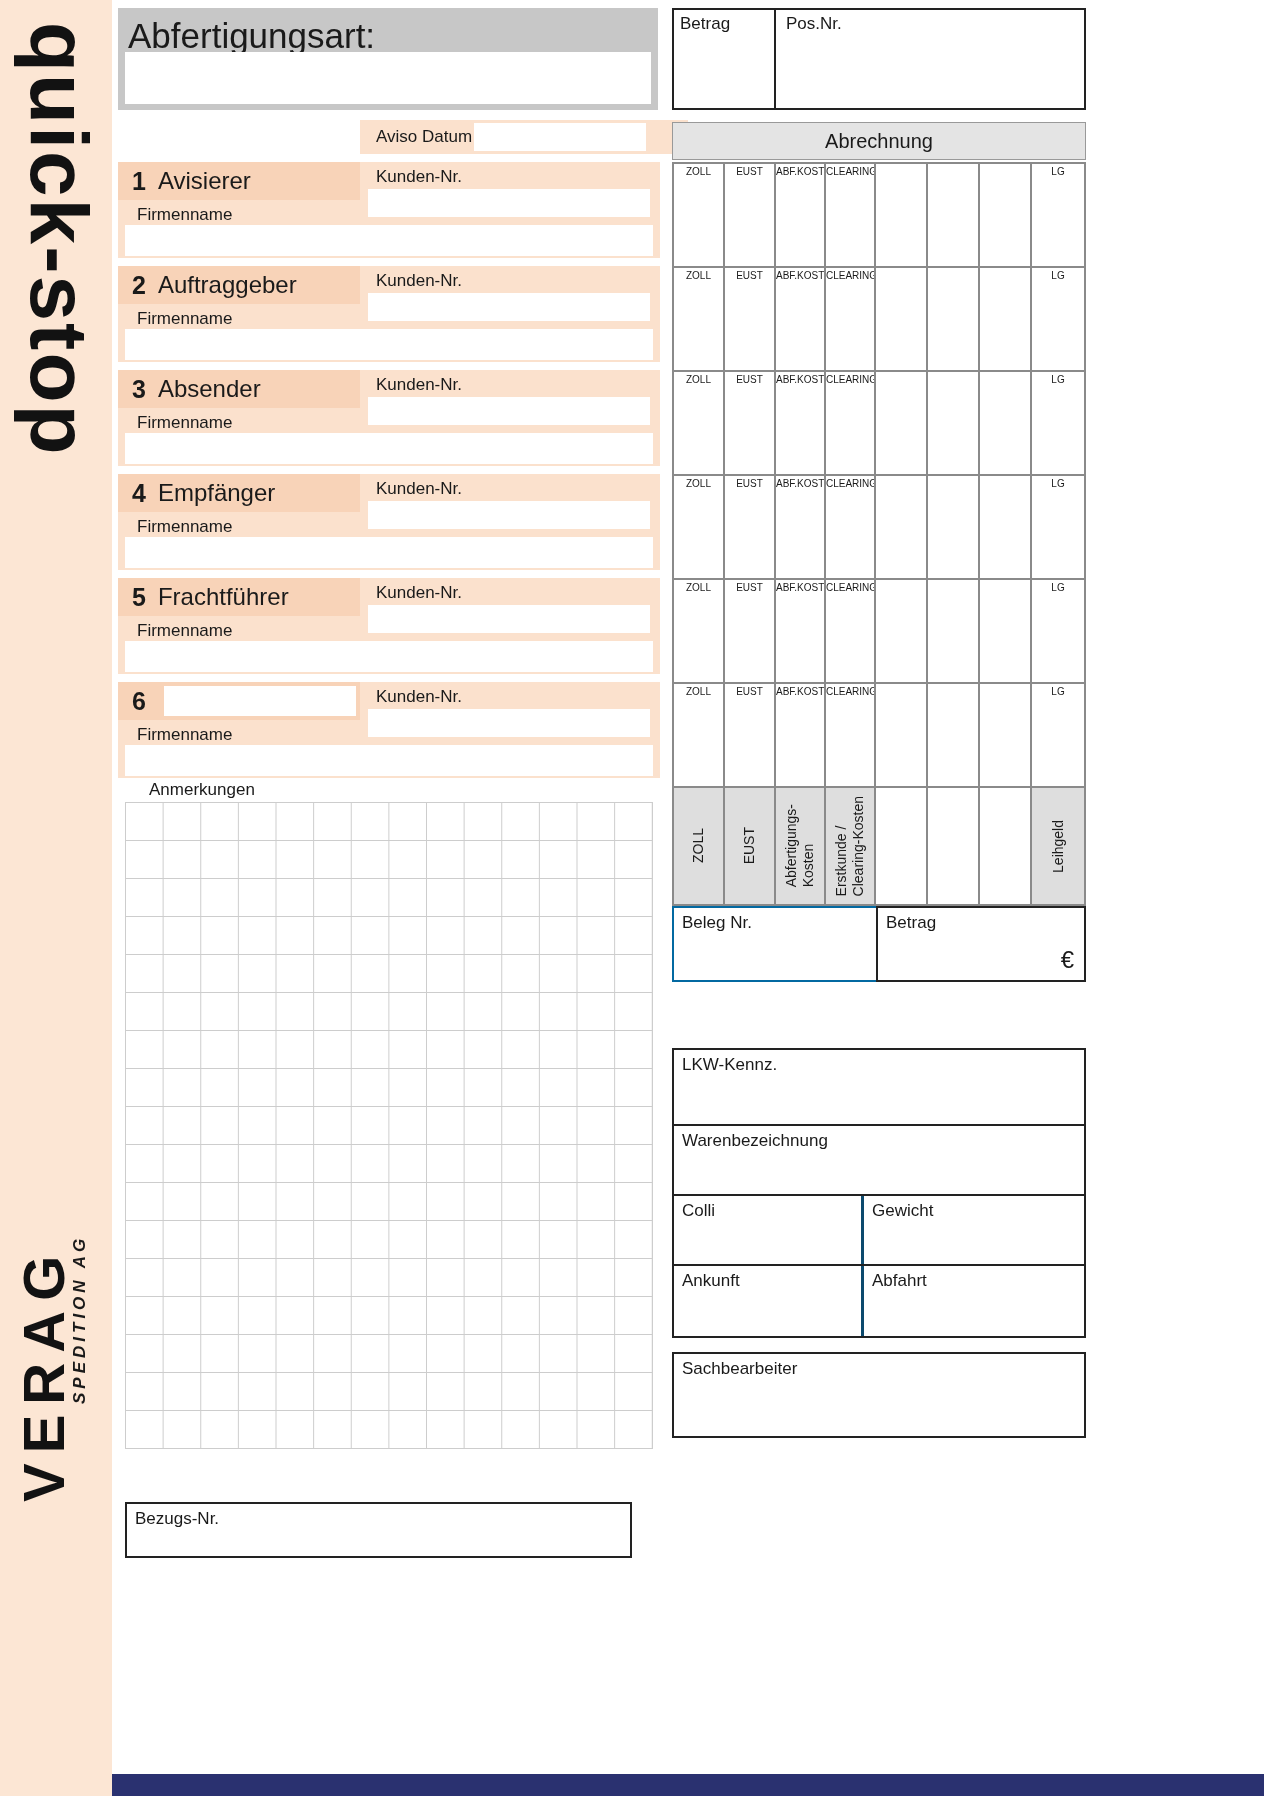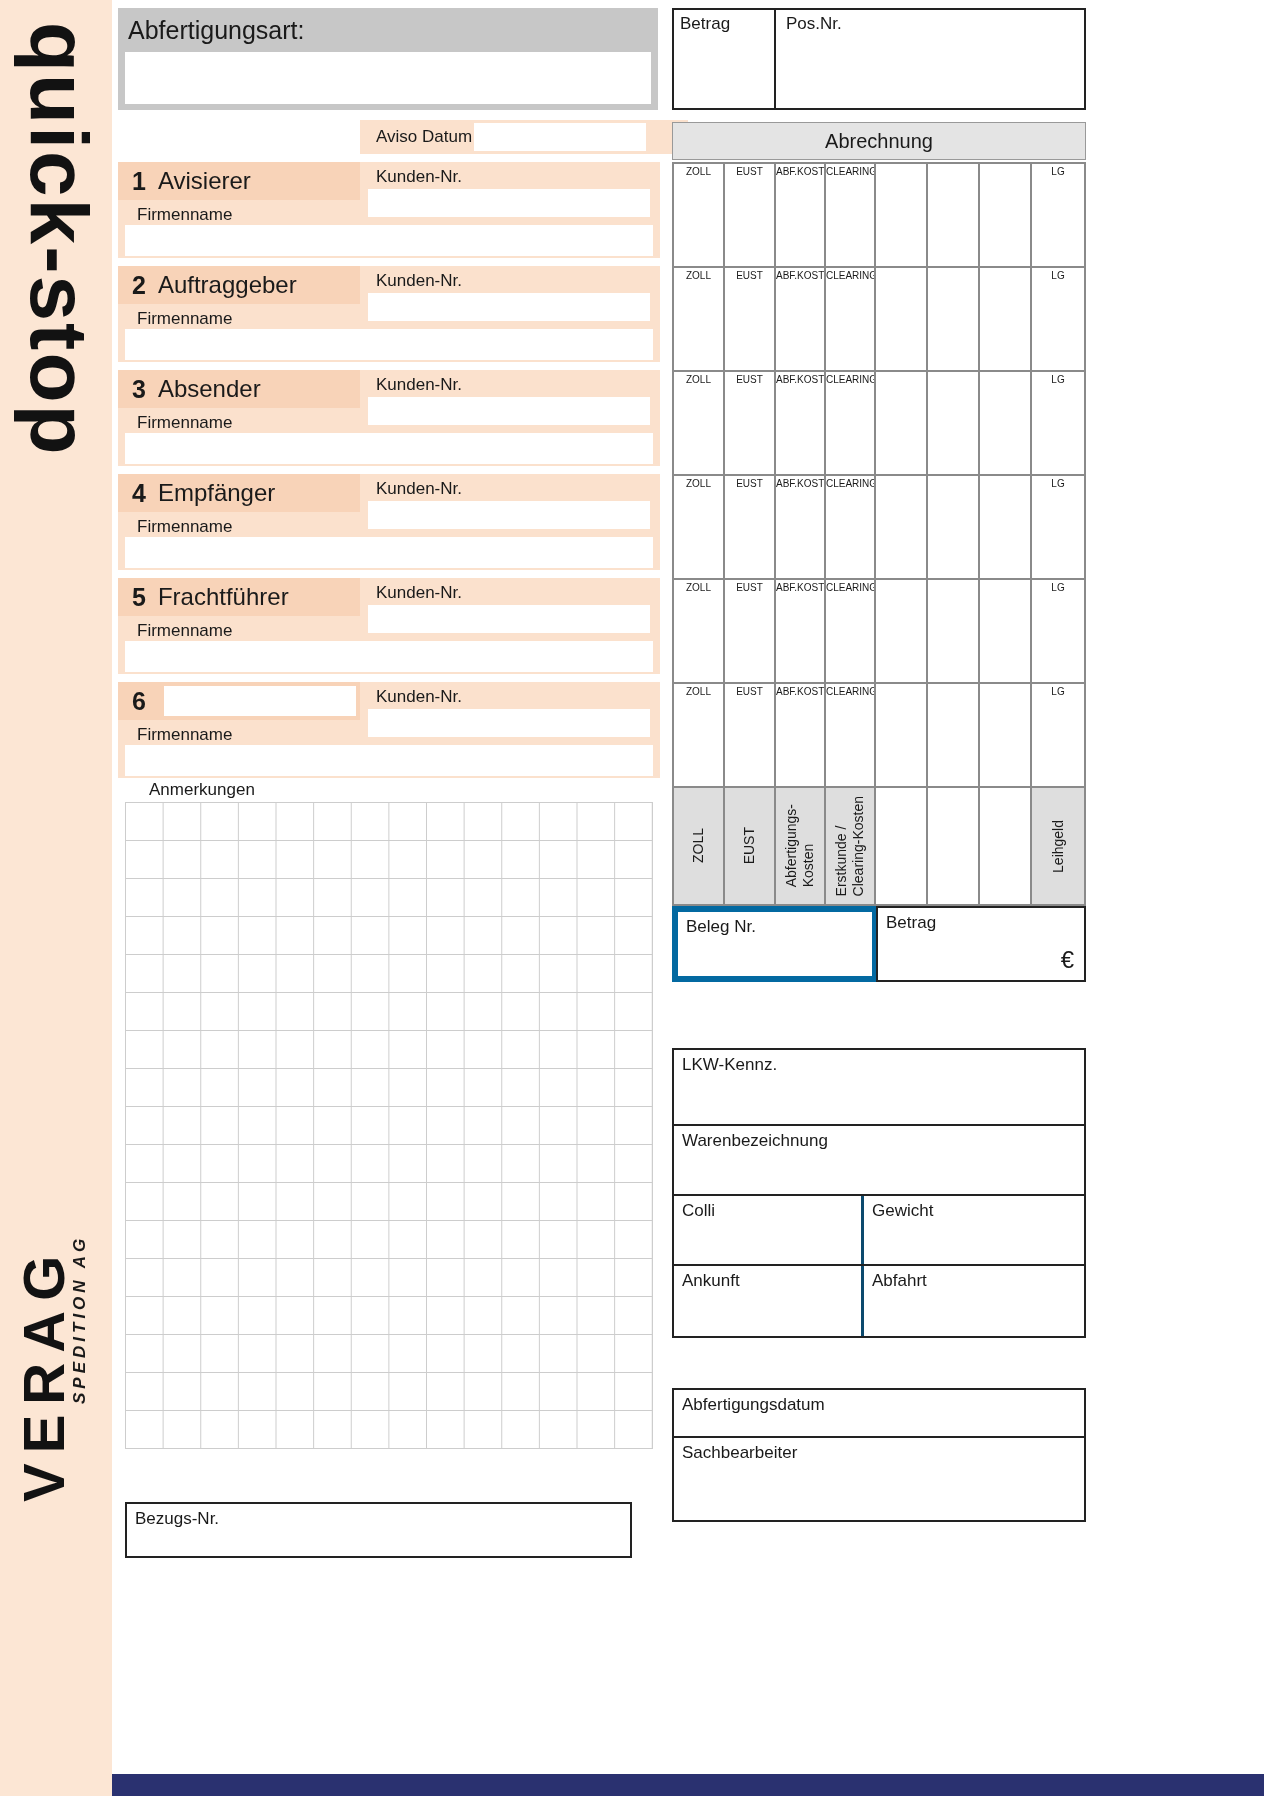--- a/index.html
+++ b/index.html
@@ -11,21 +11,21 @@
   .navy{position:absolute;left:112px;top:1774px;width:1152px;height:22px;background:#2a3170;}
   .vlogo{position:absolute;left:12px;top:22px;height:490px;writing-mode:vertical-rl;
          font-size:82px;font-weight:bold;letter-spacing:2px;color:#121212;white-space:nowrap;}
   .verag{position:absolute;left:10px;top:1230px;height:272px;writing-mode:vertical-rl;
          transform:rotate(180deg);font-size:58px;font-weight:bold;letter-spacing:10px;color:#121212;white-space:nowrap;}
   .verag-sub{position:absolute;left:70px;top:1232px;height:172px;writing-mode:vertical-rl;
          transform:rotate(180deg);font-size:17px;font-weight:bold;font-style:italic;letter-spacing:4px;white-space:nowrap;}
 
   
   .topgray{position:absolute;left:118px;top:8px;width:540px;height:102px;background:#c7c7c7;}
-  .topgray-label{position:absolute;left:10px;top:8px;font-size:25px;}
+  .topgray-label{position:absolute;left:10px;top:8px;font-size:35px;}
   .topgray-input{position:absolute;left:7px;top:44px;width:526px;height:52px;background:#fff;}
 
   
   .filiale-box{position:absolute;left:672px;top:8px;width:414px;height:102px;border:2px solid #222;
          box-sizing:border-box;display:flex;background:#fff;}
   .filiale-cell{width:102px;border-right:2px solid #222;padding:4px 6px;font-size:17px;box-sizing:border-box;}
   .posnr-cell{flex:1;padding:4px 10px;font-size:17px;}
 
   
   .aviso{position:absolute;left:360px;top:120px;width:290px;height:34px;background:#fbe1cd;padding-left:38px;}
@@ -60,21 +60,21 @@
   .rot-row{position:absolute;left:672px;top:788px;width:414px;height:118px;display:flex;
          border-left:2px solid #8a8a8a;box-sizing:border-box;}
   .rot-cell{box-sizing:border-box;border-right:2px solid #8a8a8a;border-bottom:2px solid #8a8a8a;
          display:flex;align-items:center;justify-content:center;background:#fff;flex:0 0 auto;}
   .rot-cell.filled{background:#dedede;}
   .rot-text{writing-mode:vertical-rl;transform:rotate(180deg);white-space:pre-line;
          font-size:14px;line-height:1.2;}
 
   
   .beleg-row{position:absolute;left:672px;top:906px;width:414px;height:76px;display:flex;}
-  .beleg-box{width:206px;border:6px solid #0369a1;box-sizing:border-box;background:#fff;}
+  .beleg-box{width:206px;border:2px solid #0369a1;box-sizing:border-box;background:#fff;}
   .betrag-box{flex:1;margin-left:-2px;border:2px solid #222;box-sizing:border-box;background:#fff;position:relative;}
   .rlabel{font-size:17px;padding:5px 8px;}
   .euro{position:absolute;right:10px;bottom:6px;font-size:24px;}
 
   
   .anm-label{position:absolute;left:149px;top:780px;font-size:17px;}
   .anm-grid{position:absolute;left:125px;top:802px;width:527px;height:646px;
          background-image:linear-gradient(to right,#cdcdcd 1px,transparent 1px),
                           linear-gradient(to bottom,#cdcdcd 1px,transparent 1px);
          background-size:37.64px 38px;border-right:1px solid #cdcdcd;border-bottom:1px solid #cdcdcd;}
@@ -403,21 +403,21 @@
     <div class="rlabel">Abfertigungsdatum</div>
   </div>
   <div class="rbox rbox-split" style="top:1264px;height:74px">
     <div class="rcell">
       <div class="rlabel">Ankunft</div>
     </div>
     <div class="rcell2">
       <div class="rlabel">Abfahrt</div>
     </div>
   </div>
-  <div class="rbox" style="top:1436px;height:86px">
+  <div class="rbox" style="top:1352px;height:86px">
     <div class="rlabel">Sachbearbeiter</div>
   </div>
 
   <div class="bezugs">
     <div class="rlabel">Bezugs-Nr.</div>
   </div>
 
 </div>
 
 </body></html>

